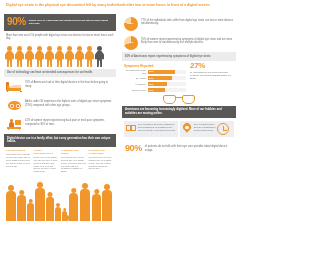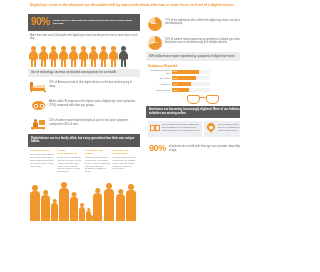--- a/index.html
+++ b/index.html
@@ -2,21 +2,21 @@
 <html><head>
 <meta charset="utf-8">
 <style>
   * { box-sizing: border-box; margin:0; padding:0; }
   html,body { width:240px; height:272px; background:#ffffff; }
   body {
     font-family: "Liberation Sans", sans-serif;
     font-size:2.6px; line-height:1.25; color:#5a5a5a;
     -webkit-font-smoothing:antialiased;
   }
-  .page { position:relative; width:240px; height:232px; overflow:hidden; background:#fff;margin-left:24px; }
+  .page { position:relative; width:240px; height:232px; overflow:hidden; background:#fff; }
 
   
   .title-bar { padding:3px 6px 2px 6px; }
   .title-bar h1 {
     font-size:3.5px; font-weight:bold; color:#f0962b; line-height:1.3;
   }
 
   
   .cols { position:absolute; top:14px; left:0; width:240px; }
   .col-l { position:absolute; left:4px; top:0; width:112px; }
@@ -365,20 +365,24 @@
               <div class="cat">Blurred vision</div>
               <div class="track">
                 <div class="fill" style="width:46%">
                   <span class="val">23%</span>
                 </div>
               </div>
             </div>
           </div>
         </div>
 
+        <div class="callout">
+          <div class="big">27%</div>
+          <div class="sub">of Americans do not know computer eyewear can protect against digital eye strain.</div>
+        </div>
       </div>
 
       <div class="glasses">
         <div class="lens" style="left:0"></div>
         <div class="bridge"></div>
         <div class="lens" style="left:19px"></div>
       </div>
 
       <div class="band2">Americans are becoming increasingly digitized. More of our hobbies and activities are moving online.</div>
 

